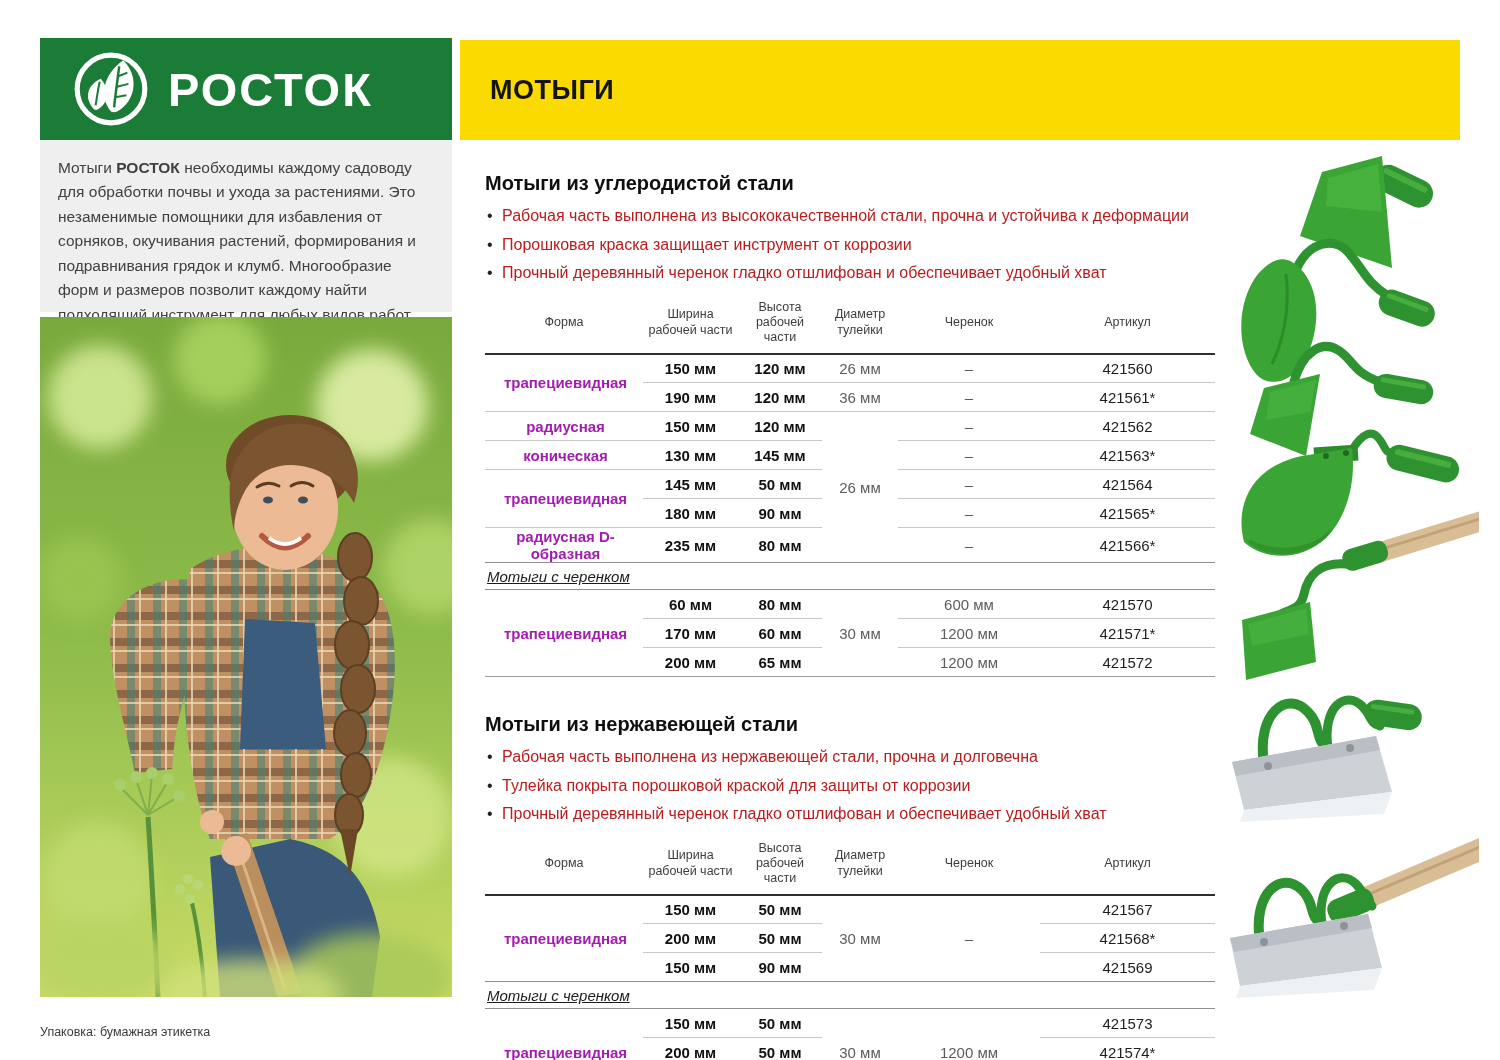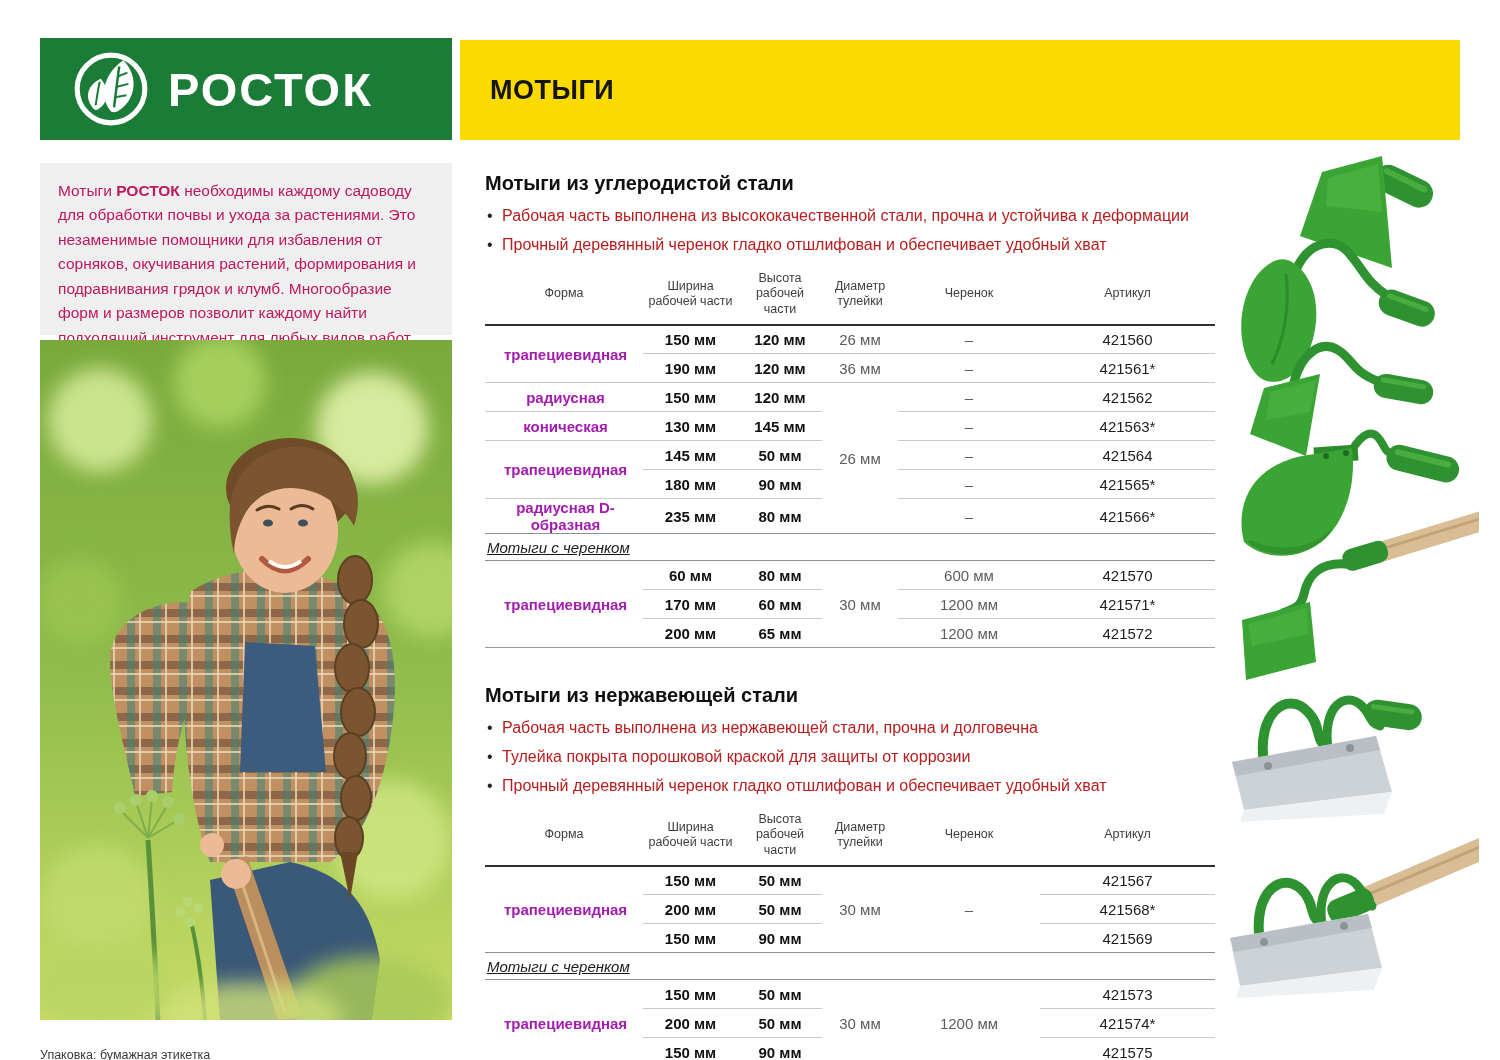--- a/index.html
+++ b/index.html
@@ -3,21 +3,21 @@
 <meta charset="utf-8">
 <style>
   * { margin:0; padding:0; box-sizing:border-box; }
   body { background:#fff; font-family:"Liberation Sans", sans-serif; }
   .page { position:relative; width:1479px; height:1060px; background:#fff; overflow:hidden; }
 
   
   .left-col { position:absolute; left:40px; top:38px; width:412px; }
   .logo-box { height:102px; background:#1B7C37; display:flex; align-items:center; padding-left:30px; gap:16px; }
   .logo-text { color:#fff; font-weight:bold; font-size:47px; letter-spacing:2px; line-height:1; }
-  .desc-box { margin-top:23px; height:172px; background:#EFEFEF; padding:16px 18px; font-size:15.5px; line-height:1.58; color:#be185d; }
+  .desc-box { height:172px; background:#EFEFEF; padding:16px 18px; font-size:15.5px; line-height:1.58; color:#404040; }
   .photo-wrap { margin-top:5px; width:412px; height:680px; overflow:hidden; }
   .packaging-note { margin-top:28px; font-size:12.5px; color:#3a3a3a; }
 
   
   .right-col { position:absolute; left:460px; top:40px; width:1000px; }
   .yellow-bar { height:100px; background:#FBDA00; display:flex; align-items:center; padding-left:30px; }
   .yellow-bar .bar-title { font-size:27px; font-weight:bold; color:#141414; letter-spacing:0.5px; }
   .content { padding-left:25px; width:760px; }
   .section-title { font-size:20px; font-weight:bold; color:#0f0f0f; margin:32px 0 10px; }
   .section-title.second { margin-top:36px; }
@@ -152,20 +152,21 @@
   <div class="right-col">
     <div class="yellow-bar">
       <div class="bar-title">МОТЫГИ</div>
     </div>
 
     <div class="content">
 
       <h2 class="section-title">Мотыги из углеродистой стали</h2>
       <ul class="bullets">
         <li>Рабочая часть выполнена из высококачественной стали, прочна и  устойчива к деформации</li>
+        <li>Порошковая краска защищает инструмент от коррозии</li>
         <li>Прочный деревянный черенок гладко отшлифован и обеспечивает удобный хват</li>
       </ul>
 
       <table class="spec">
         <colgroup>
             <col class="c-form">
             <col class="c-w">
             <col class="c-h">
             <col class="c-d">
             <col class="c-ch">

